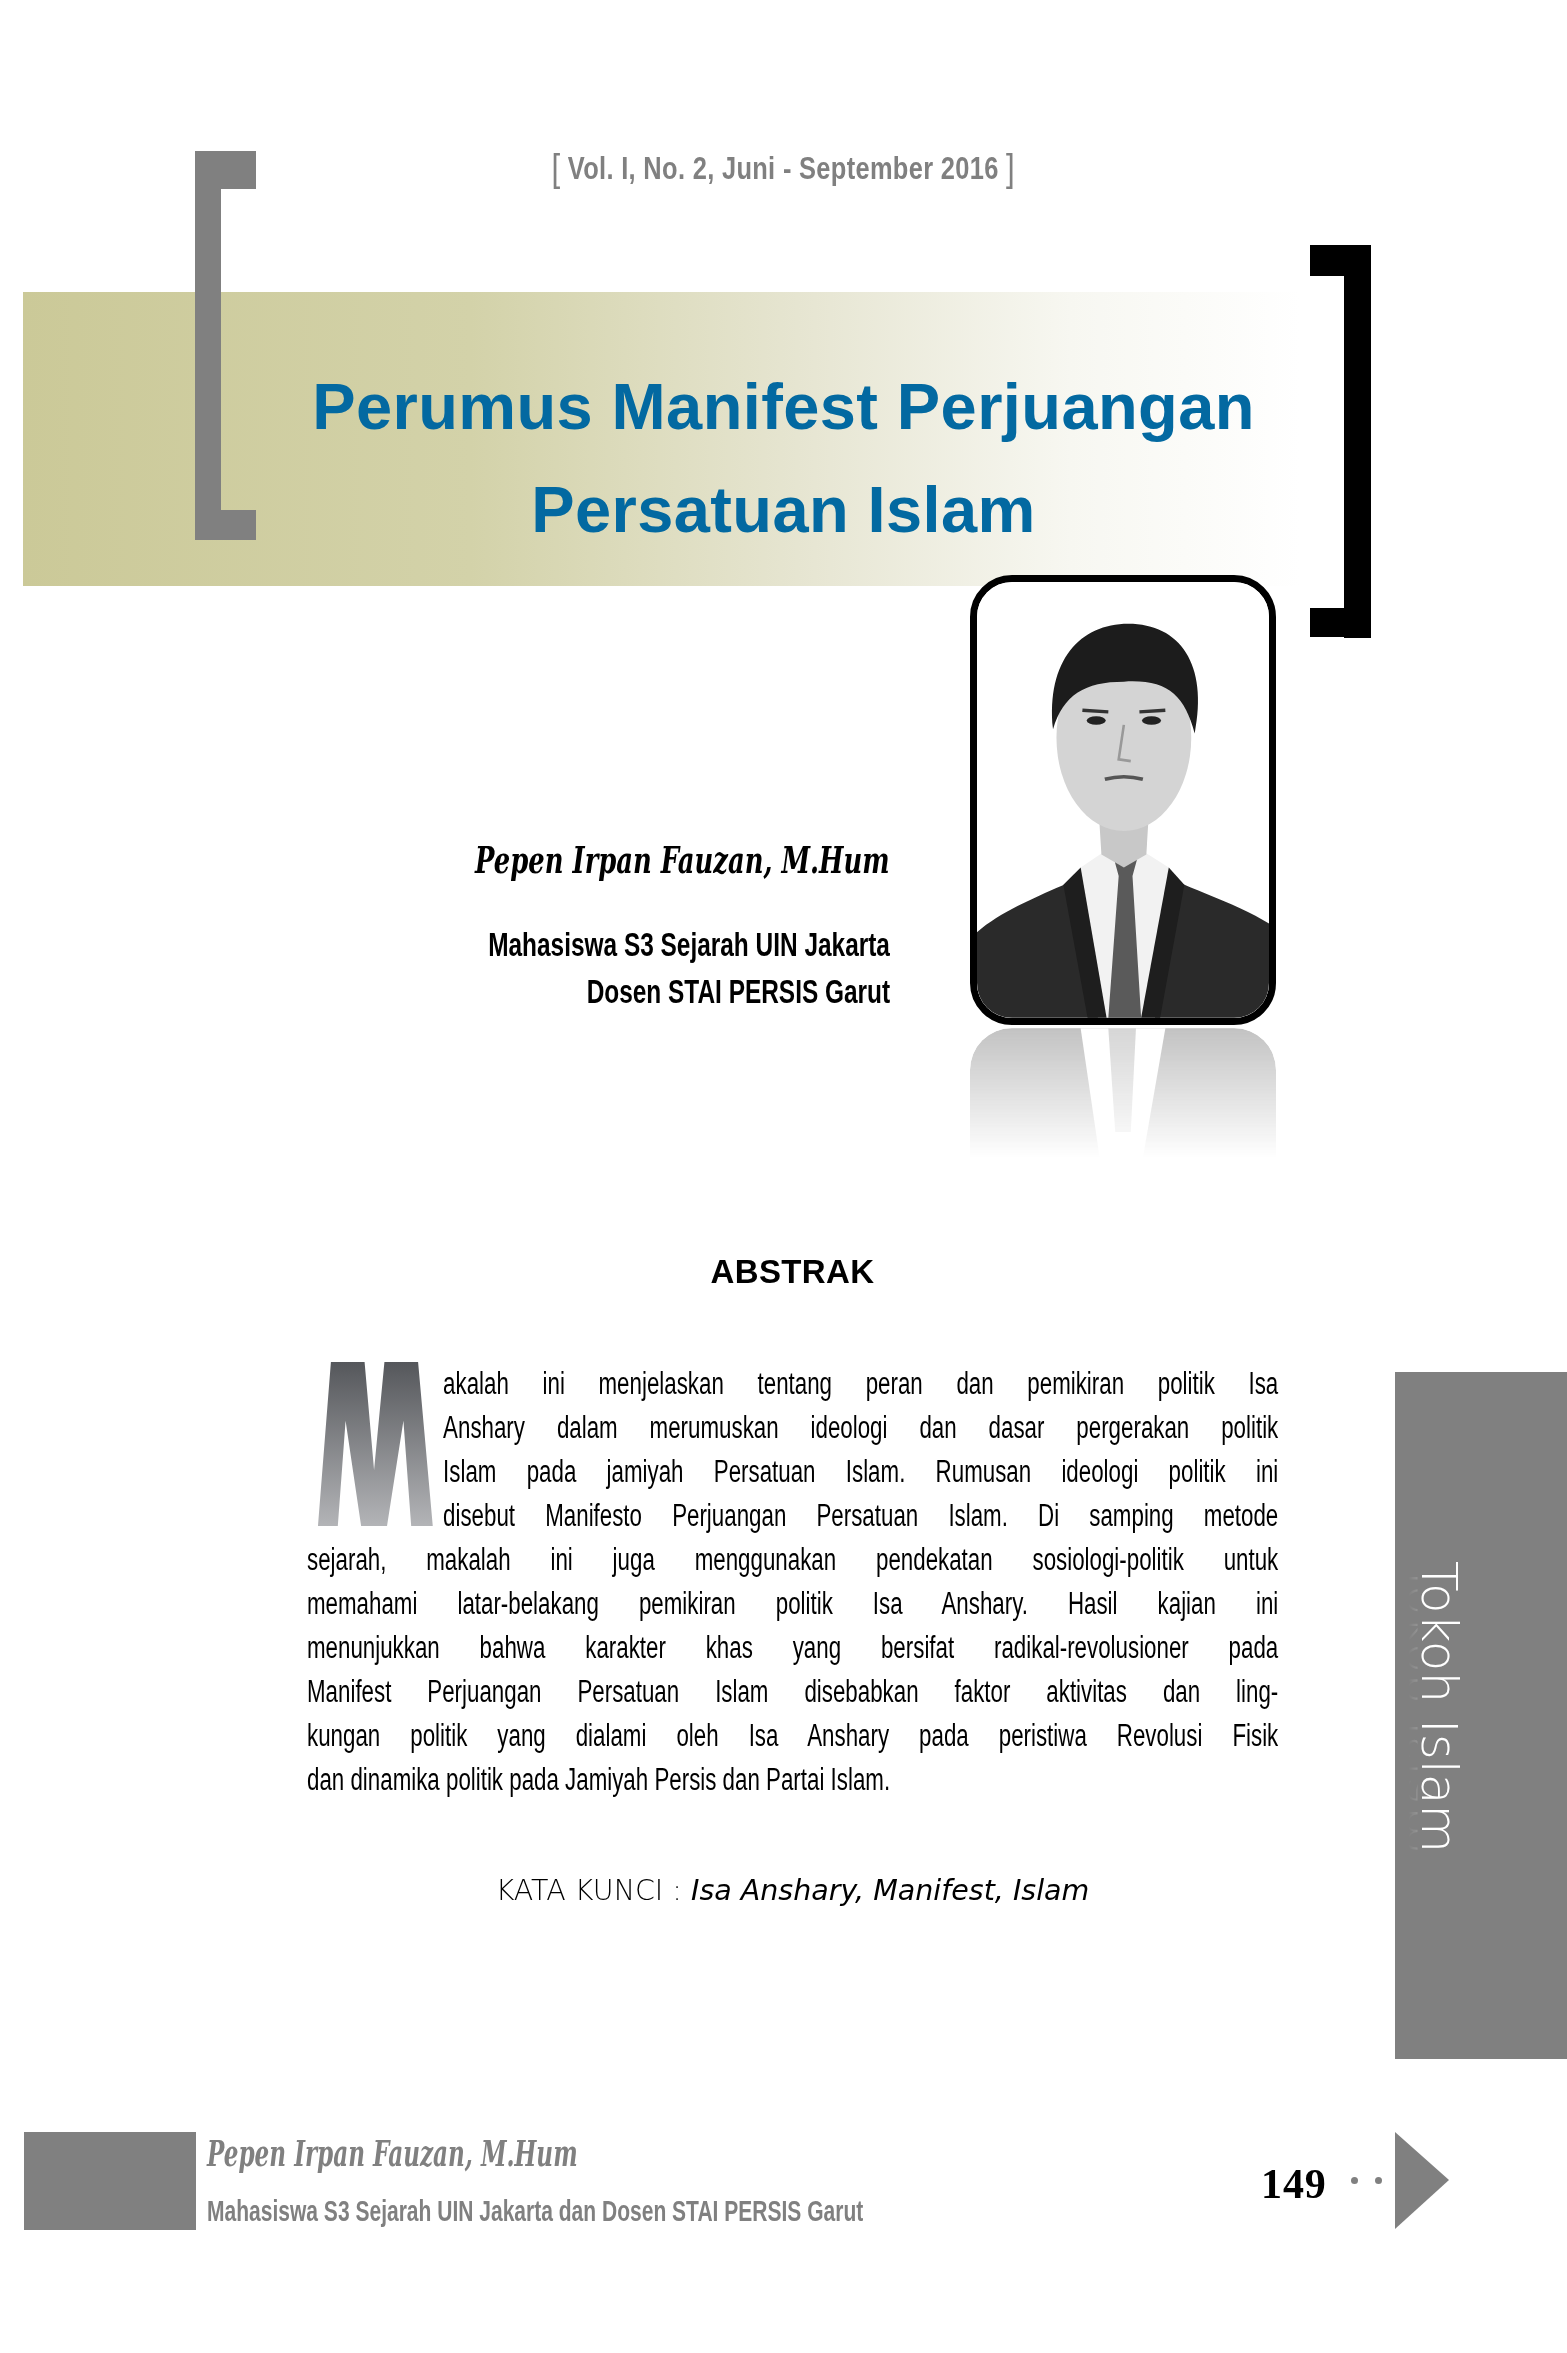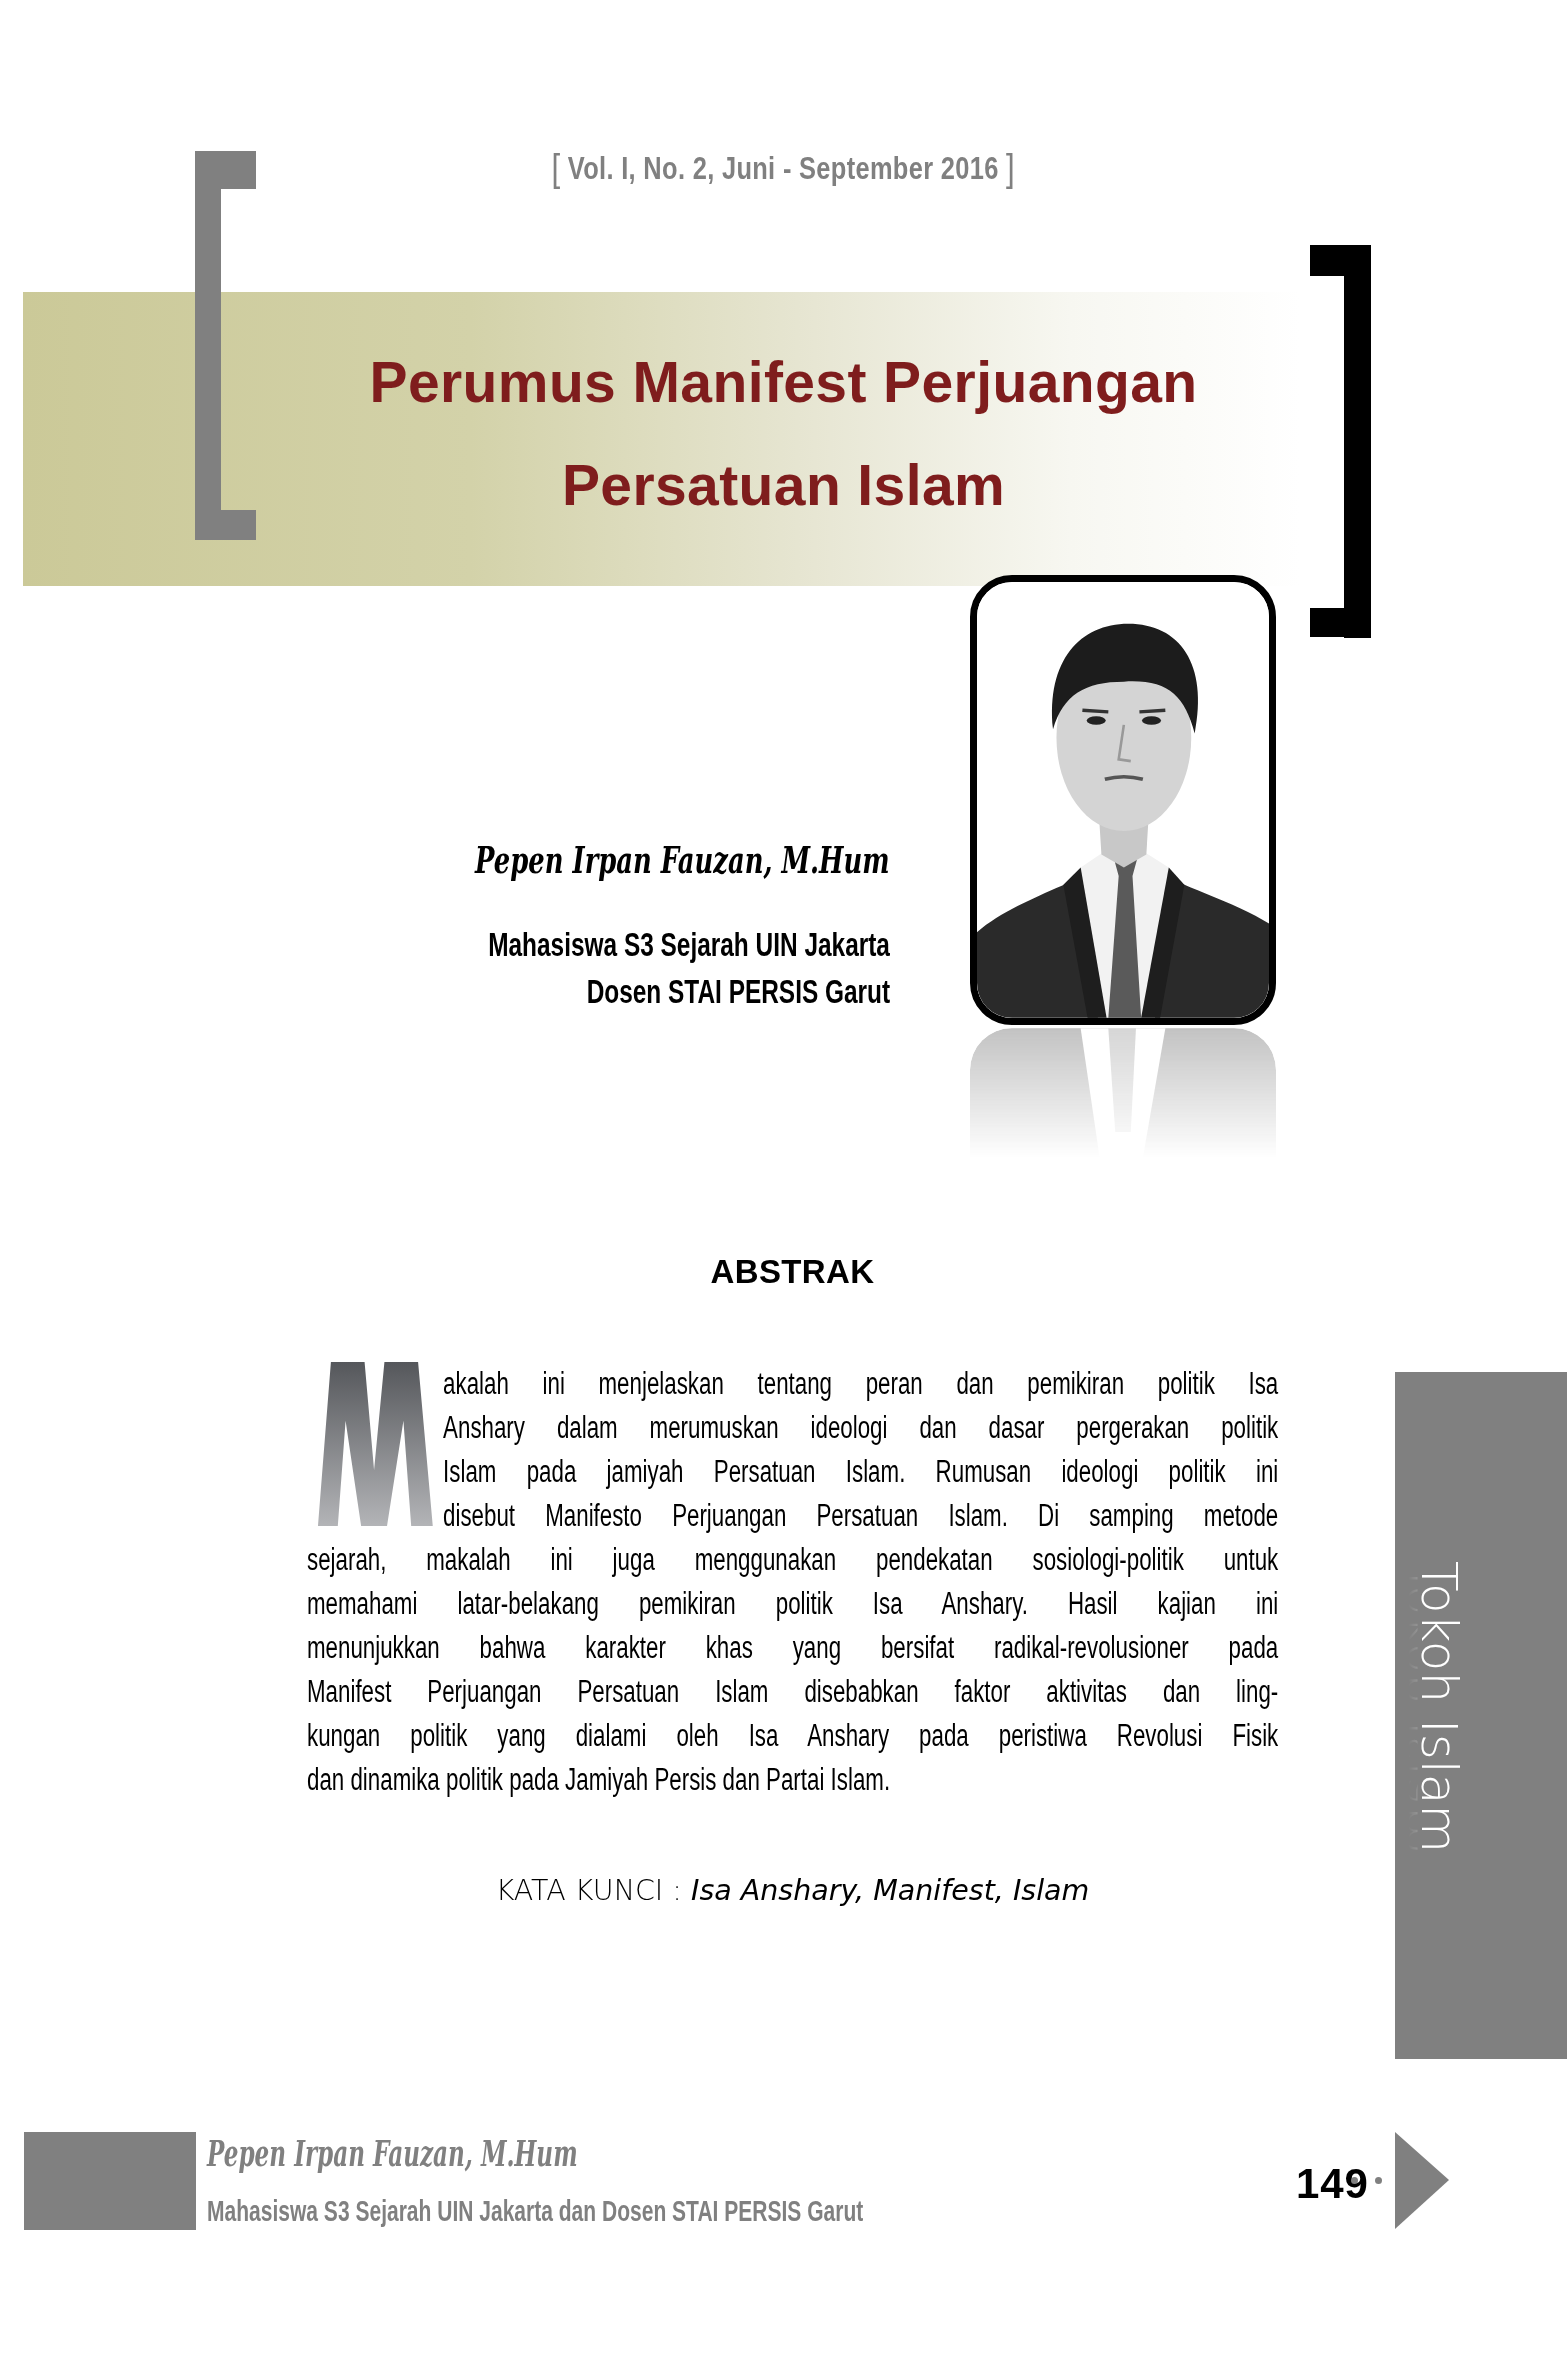--- a/index.html
+++ b/index.html
@@ -13,21 +13,21 @@
   
   .title-band { left: 22.5px; top: 292px; width: 1277px; height: 294px; background: linear-gradient(to right, #cbc998 0%, #d3d2a9 35%, #e7e6d3 62%, #f7f7f1 82%, #ffffff 100%); }
   .bracket-left-v { left: 195px; top: 151px; width: 26px; height: 388px; background: #808080; }
   .bracket-left-top { left: 195px; top: 151px; width: 61px; height: 38px; background: #808080; }
   .bracket-left-bot { left: 195px; top: 510px; width: 61px; height: 30px; background: #808080; }
 
   .bracket-right-v { left: 1344px; top: 245px; width: 27px; height: 393px; background: #000; }
   .bracket-right-top { left: 1310px; top: 245px; width: 61px; height: 31px; background: #000; }
   .bracket-right-bot { left: 1310px; top: 608px; width: 61px; height: 29px; background: #000; }
 
-  .title-line { left: 22.5px; width: 1522px; text-align: center; font-family: "Liberation Sans", sans-serif; font-weight: bold; font-size: 57px; color: #7f1d1d; white-space: nowrap; letter-spacing: 0.4px; }
+  .title-line { left: 22.5px; width: 1522px; text-align: center; font-family: "Liberation Sans", sans-serif; font-weight: bold; font-size: 65px; color: #0369a1; white-space: nowrap; letter-spacing: 0.4px; margin-top: 20px; }
   .title-1 { top: 349px; }
   .title-2 { top: 452px; }
 
   
   .author-name { right: 677px; top: 837px; font-family: "DejaVu Serif", serif; font-style: italic; font-weight: bold; font-size: 38px; color: #000; white-space: nowrap; transform: scaleX(0.68); transform-origin: right top; }
   .author-aff { right: 677px; font-family: "Liberation Sans", sans-serif; font-weight: bold; font-size: 33px; color: #000; white-space: nowrap; transform: scaleX(0.74); transform-origin: right top; }
   .aff-1 { top: 926px; }
   .aff-2 { top: 973px; }
 
   
@@ -47,21 +47,21 @@
   
   .side-tab { left: 1395px; top: 1372px; width: 172px; height: 687px; background: #808080; }
   .side-tab-label { left: 1395px; top: 1372px; width: 87px; height: 687px; }
   .side-text { position: absolute; left: 21px; top: 189px; width: 306px; transform-origin: 0 0; transform: rotate(90deg) translate(0, -45px); font-family: "DejaVu Sans", sans-serif; font-size: 50px; color: #ffffff; white-space: nowrap; line-height: 45px; font-weight: 300; }
   .side-text-reflect { position: absolute; left: 0px; top: 191px; transform-origin: 0 0; transform: rotate(90deg) scaleY(-1); font-family: "DejaVu Sans", sans-serif; font-size: 50px; white-space: nowrap; line-height: 45px; color: transparent; background: linear-gradient(to top, rgba(255,255,255,0.55), rgba(255,255,255,0) 70%); -webkit-background-clip: text; background-clip: text; font-weight: 300; clip-path: inset(0 0 50% 0); }
 
   
   .footer-block { left: 24px; top: 2132px; width: 172px; height: 98px; background: #808080; }
   .footer-name { left: 207px; top: 2133px; font-family: "DejaVu Serif", serif; font-style: italic; font-weight: bold; font-size: 35px; color: #808080; white-space: nowrap; transform: scaleX(0.66); transform-origin: 0 0; }
   .footer-aff { left: 207px; top: 2195px; font-family: "Liberation Sans", sans-serif; font-weight: bold; font-size: 29px; color: #808080; white-space: nowrap; transform: scaleX(0.725); transform-origin: 0 0; }
-  .page-number { left: 1261px; top: 2160px; font-family: Liberation Sans, sans-serif; font-weight: bold; font-size: 42px; color: #000; letter-spacing: 0.9px; margin-left: 35px; }
+  .page-number { left: 1261px; top: 2160px; font-family: Liberation Serif, serif; font-weight: bold; font-size: 42px; color: #000; letter-spacing: 0.9px; }
   .page-dot { width: 7px; height: 7px; border-radius: 50%; background: #808080; top: 2177px; }
   .dot-1 { left: 1351px; }
   .dot-2 { left: 1375px; }
   .next-arrow { left: 1395px; top: 2132px; width: 0; height: 0; border-top: 48px solid transparent; border-bottom: 49px solid transparent; border-left: 54px solid #808080; }
 </style>
 </head>
 <body>
 
 <div class="abs vol-line">
   <span class="br">[</span>

